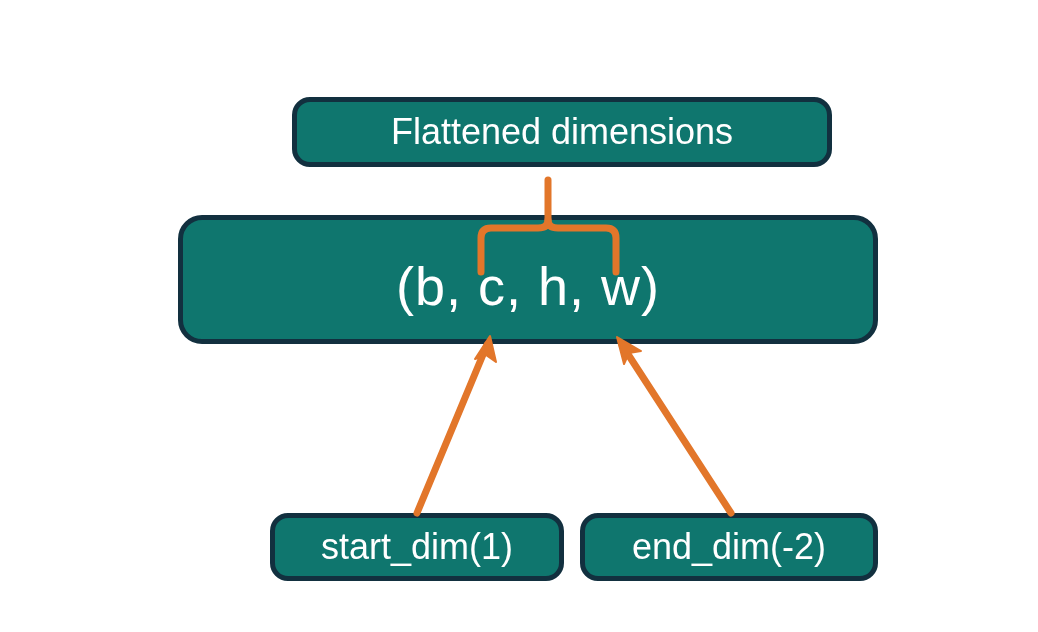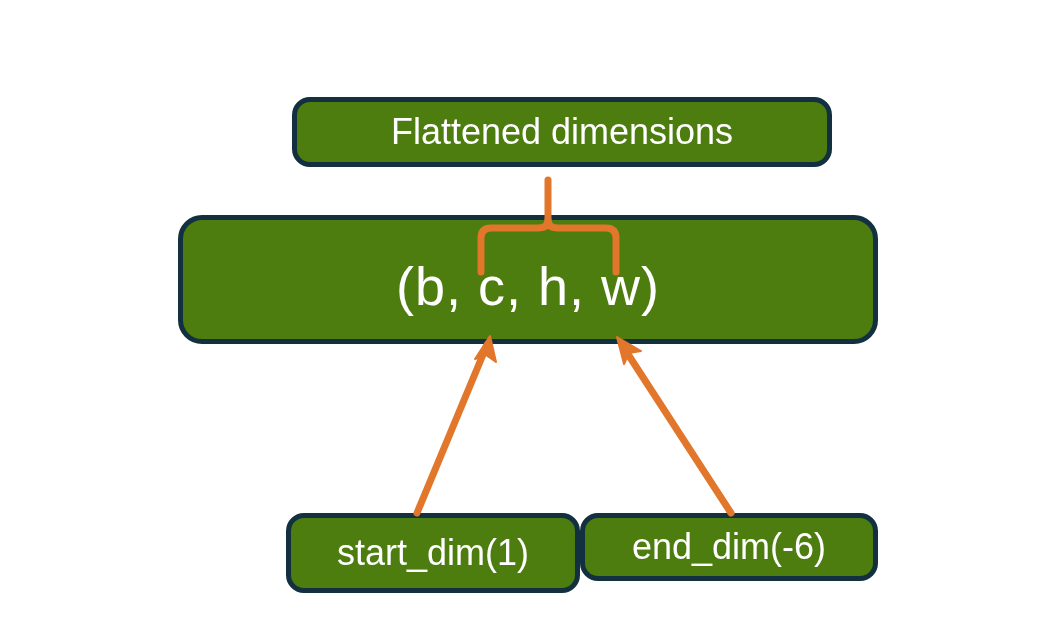--- a/index.html
+++ b/index.html
@@ -11,21 +11,21 @@
     position: relative;
     width: 1038px;
     height: 632px;
     background: #ffffff;
     overflow: hidden;
     font-family: "Liberation Sans", sans-serif;
   }
   .node {
     position: absolute;
     box-sizing: border-box;
-    background: #4d7c0f;
+    background: #0f766e;
     border: 5px solid #12303f;
     border-radius: 22px;
     display: flex;
     align-items: center;
     justify-content: center;
     color: #ffffff;
     font-family: "Liberation Sans", sans-serif;
     font-weight: 400;
     line-height: 1;
     white-space: nowrap;
@@ -49,24 +49,24 @@
     font-size: 54px;
     border-radius: 24px;
   }
   #node-shape .shape-text {
     position: relative;
     top: 6px;
     letter-spacing: 1px;
   }
   
   #node-start-dim {
-    left: 286px;
+    left: 270px;
     top: 513px;
     width: 294px;
-    height: 80px;
+    height: 68px;
     font-size: 36px;
     border-radius: 18px;
   }
   
   #node-end-dim {
     left: 580px;
     top: 513px;
     width: 298px;
     height: 68px;
     font-size: 36px;
@@ -92,21 +92,21 @@
 
   <div class="node" id="node-shape">
     <span class="shape-text">(b, c, h, w)</span>
   </div>
 
   <div class="node" id="node-start-dim">
     <span class="node-text">start_dim(1)</span>
   </div>
 
   <div class="node" id="node-end-dim">
-    <span class="node-text">end_dim(-6)</span>
+    <span class="node-text">end_dim(-2)</span>
   </div>
 
   <svg id="overlay" viewBox="0 0 1038 632">
 
     <g>
       <path d="M 481 272
                L 481 238
                Q 481 228 491 228
                L 538 228
                Q 548 228 548 220

